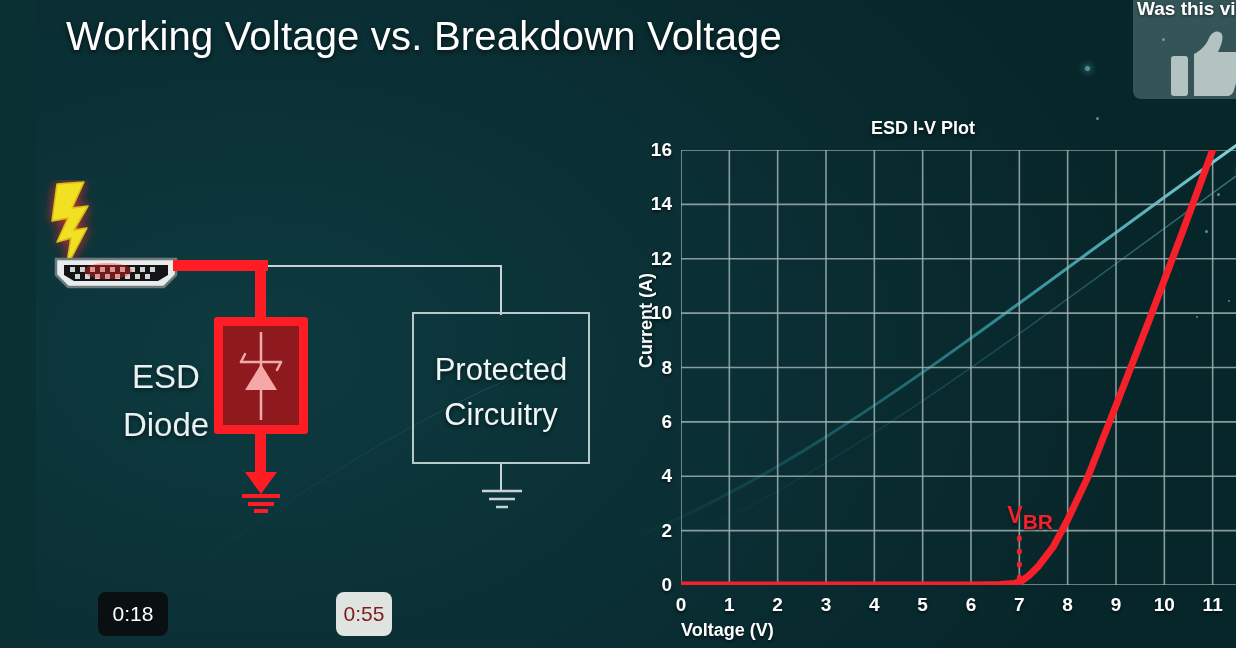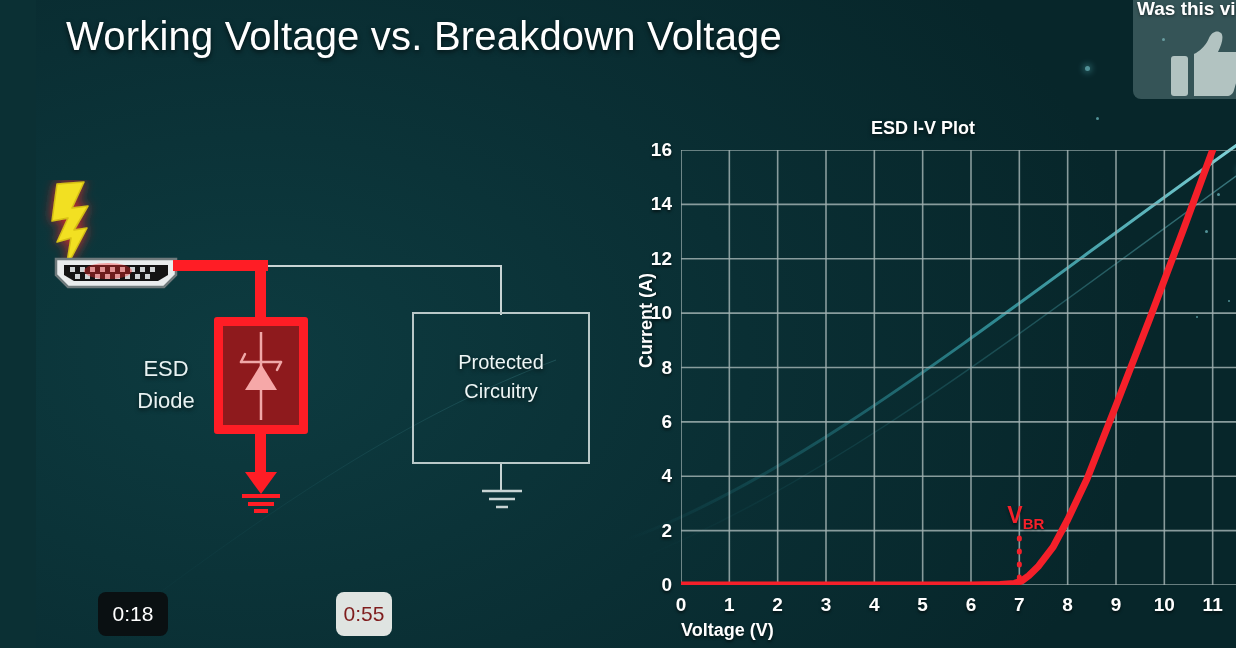--- a/index.html
+++ b/index.html
@@ -56,30 +56,30 @@
   .wire-red{position:absolute;background:#ff1d25;}
   .wire-gray{position:absolute;background:#c8d4d4;}
   #connector{position:absolute;left:16px;top:105px;width:128px;height:36px;}
   #bolt-icon{position:absolute;left:4px;top:30px;}
   #diode-box{
     position:absolute;left:178px;top:167px;width:94px;height:117px;
     border:9px solid #ff1d25;background:#8e1a1d;box-sizing:border-box;border-radius:3px;
   }
   #esd-diode-label{
     position:absolute;left:84px;top:203px;width:92px;
-    text-align:center;color:#e8f2f2;font-size:22px;line-height:1.45;
+    text-align:center;color:#e8f2f2;font-size:33px;line-height:1.45;
     text-shadow:0 2px 4px rgba(0,0,0,.6);
   }
   #protected-box{
     position:absolute;left:376px;top:162px;width:178px;height:152px;
     border:2px solid #b9c8c8;box-sizing:border-box;
   }
   #protected-label{
     position:absolute;left:376px;top:198px;width:178px;
-    text-align:center;color:#eef6f6;font-size:20px;line-height:1.45;
+    text-align:center;color:#eef6f6;font-size:31px;line-height:1.45;
     text-shadow:0 2px 4px rgba(0,0,0,.6);
   }
 
   
   #chart{position:absolute;left:586px;top:110px;width:650px;height:538px;}
   #chart-title{
     position:absolute;left:0;right:0;top:8px;text-align:center;
     font-size:18px;font-weight:bold;color:#ffffff;
     text-shadow:0 2px 4px rgba(0,0,0,.6);
     padding-right:48px;
@@ -107,21 +107,21 @@
     position:absolute;left:-56px;top:200px;width:160px;text-align:center;
     color:#fff;font-size:18px;font-weight:bold;
     transform:rotate(-90deg);transform-origin:center;
     text-shadow:0 2px 3px rgba(0,0,0,.6);
   }
   #vbr-label{
     position:absolute;color:#f5202a;font-size:23px;font-weight:bold;
     text-shadow:0 2px 3px rgba(0,0,0,.45);
     white-space:nowrap;
   }
-  #vbr-label sub{font-size:15px;}
+  #vbr-label sub{font-size:21px;}
 
   
   .chip{
     position:absolute;border-radius:8px;font-size:21px;
     display:flex;align-items:center;justify-content:center;
   }
   #chip-current{left:62px;top:592px;width:70px;height:44px;background:#0a1012;color:#fff;}
   #chip-total{left:300px;top:592px;width:56px;height:44px;background:#dfe4e1;color:#7f1d1d;}
 </style>
 </head>

